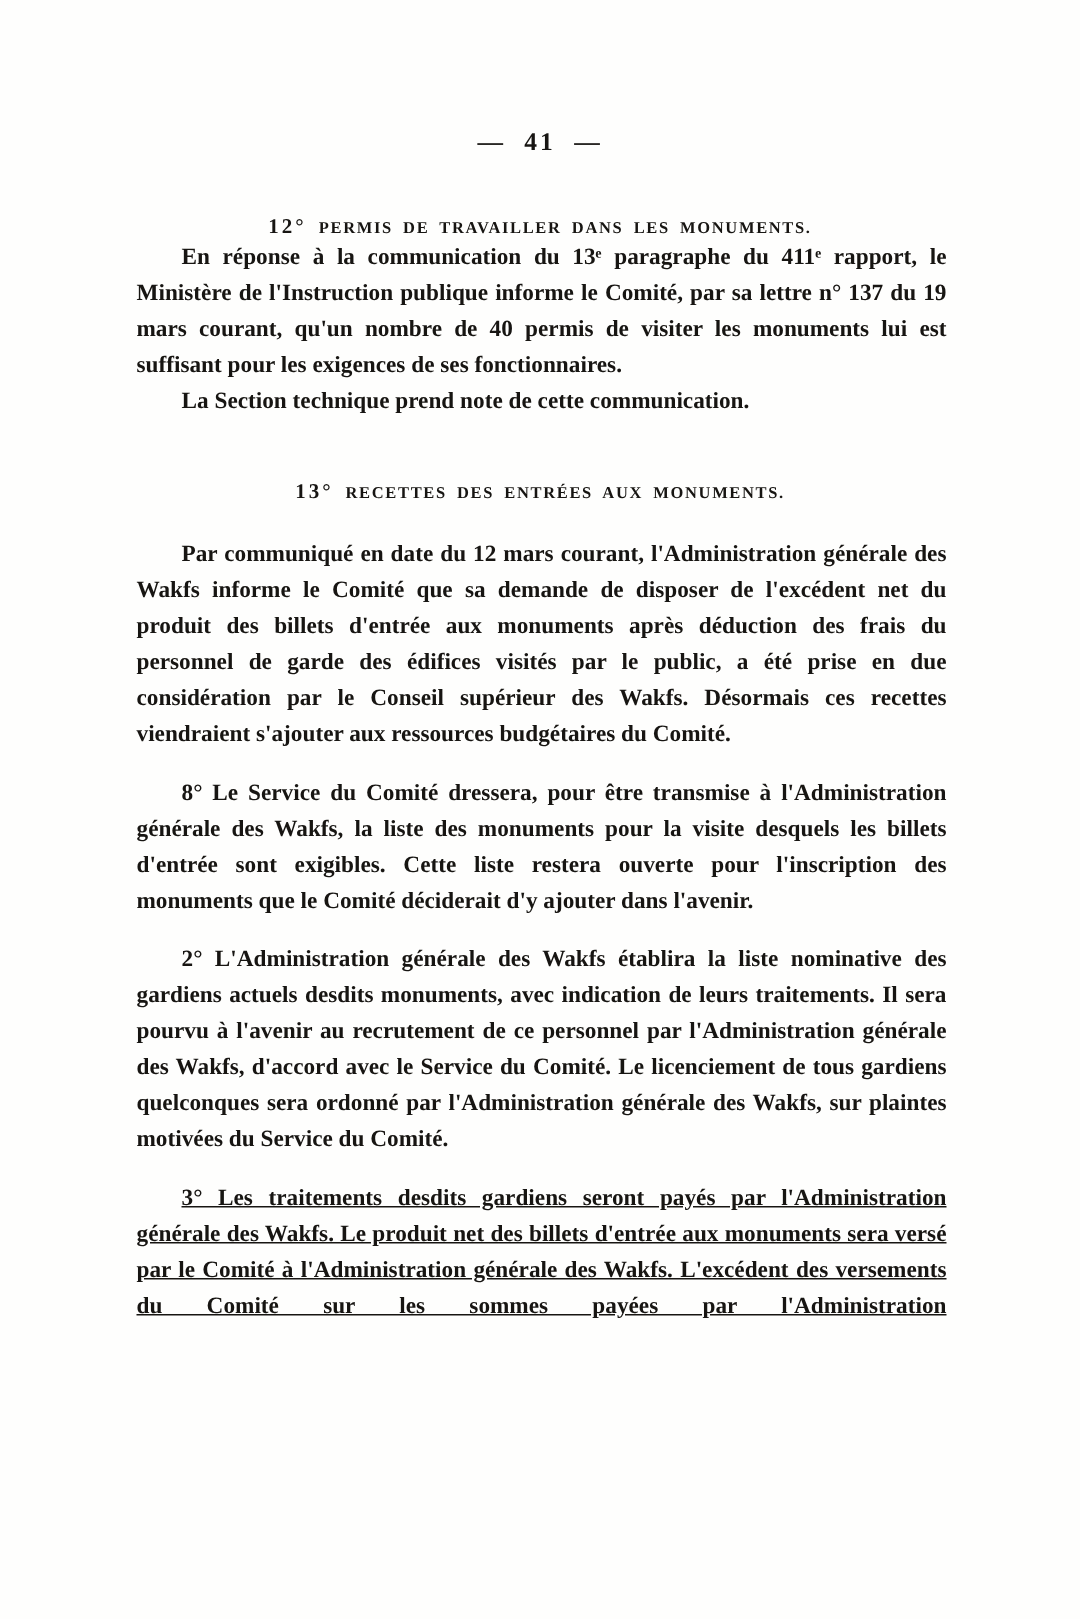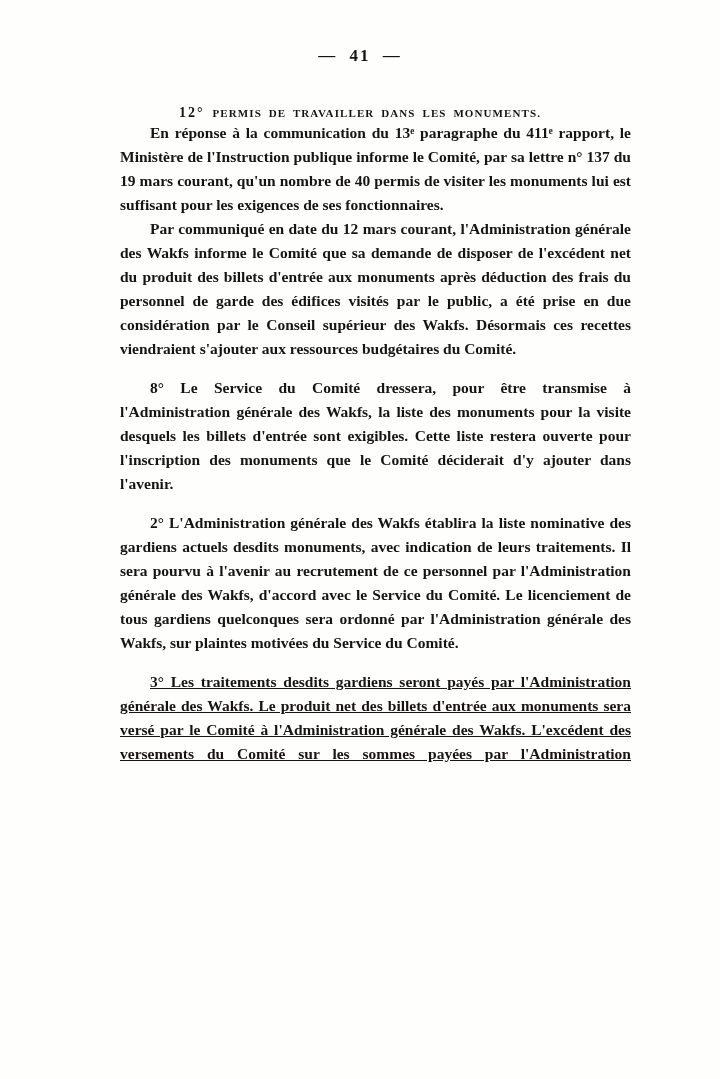--- a/index.html
+++ b/index.html
@@ -13,21 +13,21 @@
     height: 1079px;
     background: #fefefdff;
     background-color: #fefefd;
     color: #171512;
     font-family: "Liberation Serif", "DejaVu Serif", serif;
     font-weight: 700;
     overflow: hidden;
     box-sizing: border-box;
   }
   .pageno {
-    padding-top: 47px;
+    padding-top: 86px;
     text-align: center;
     font-size: 17px;
     line-height: 18px;
     letter-spacing: 2px;
     word-spacing: 6px;
   }
   .heading {
     text-align: center;
     white-space: nowrap;
   }
@@ -45,21 +45,21 @@
     letter-spacing: 2px;
     margin-right: 8px;
   }
   .htitle {
     font-size: 11px;
     letter-spacing: 1.1px;
     word-spacing: 3px;
     text-transform: uppercase;
   }
   .body {
-    margin: 0 89px 0 120px;
+    margin: 0 89px 0 91px;
     font-size: 15.5px;
     line-height: 24px;
     text-align: justify;
     hyphens: auto;
     -webkit-hyphens: auto;
   }
   .body p {
     margin: 0;
     padding: 0;
     text-indent: 30px;
@@ -78,22 +78,26 @@
 <div class="page">
 
   <div class="pageno">— 41 —</div>
 
   <div class="heading h1">
     <span class="hnum">12°</span><span class="htitle">PERMIS DE TRAVAILLER DANS LES MONUMENTS.</span>
   </div>
 
   <div class="body">
     <p>En réponse à la communication du 13ᵉ paragraphe du 411ᵉ rapport, le Ministère de l'Instruction publique informe le Comité, par sa lettre n° 137 du 19 mars courant, qu'un nombre de 40 permis de visiter les monuments lui est suffisant pour les exigences de ses fonctionnaires.</p>
+    <p>La Section technique prend note de cette communication.</p>
   </div>
 
+  <div class="heading h2">
+    <span class="hnum">13°</span><span class="htitle">RECETTES DES ENTRÉES AUX MONUMENTS.</span>
+  </div>
 
   <div class="body">
     <p>Par communiqué en date du 12 mars courant, l'Administration générale des Wakfs informe le Comité que sa demande de disposer de l'excédent net du produit des billets d'entrée aux monuments après déduction des frais du personnel de garde des édifices visités par le public, a été prise en due considération par le Conseil supérieur des Wakfs. Désormais ces recettes viendraient s'ajouter aux ressources budgétaires du Comité.</p>
     <p class="clause">8° Le Service du Comité dressera, pour être transmise à l'Administration générale des Wakfs, la liste des monuments pour la visite desquels les billets d'entrée sont exigibles. Cette liste restera ouverte pour l'inscription des monuments que le Comité déciderait d'y ajouter dans l'avenir.</p>
     <p class="clause">2° L'Administration générale des Wakfs établira la liste nominative des gardiens actuels desdits monuments, avec indication de leurs traitements. Il sera pourvu à l'avenir au recrutement de ce personnel par l'Administration générale des Wakfs, d'accord avec le Service du Comité. Le licenciement de tous gardiens quelconques sera ordonné par l'Administration générale des Wakfs, sur plaintes motivées du Service du Comité.</p>
     <p class="clause cutoff">3° Les traitements desdits gardiens seront payés par l'Administration générale des Wakfs. Le produit net des billets d'entrée aux monuments sera versé par le Comité à l'Administration générale des Wakfs. L'excédent des versements du Comité sur les sommes payées par l'Administration</p>
   </div>
 
 </div>
 

